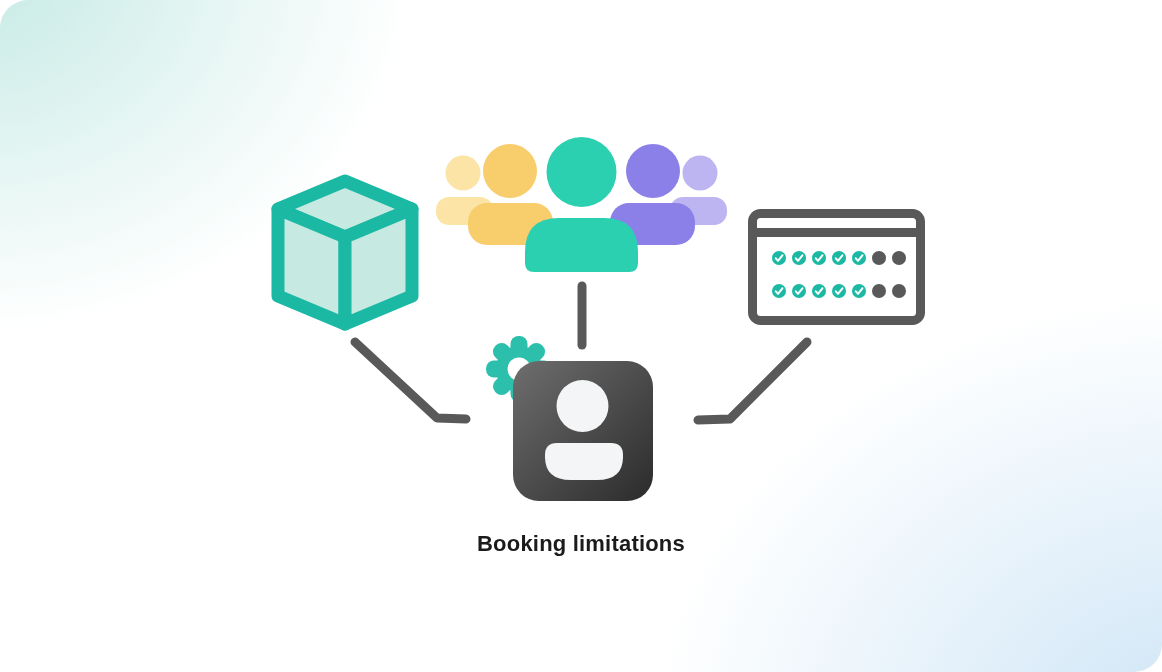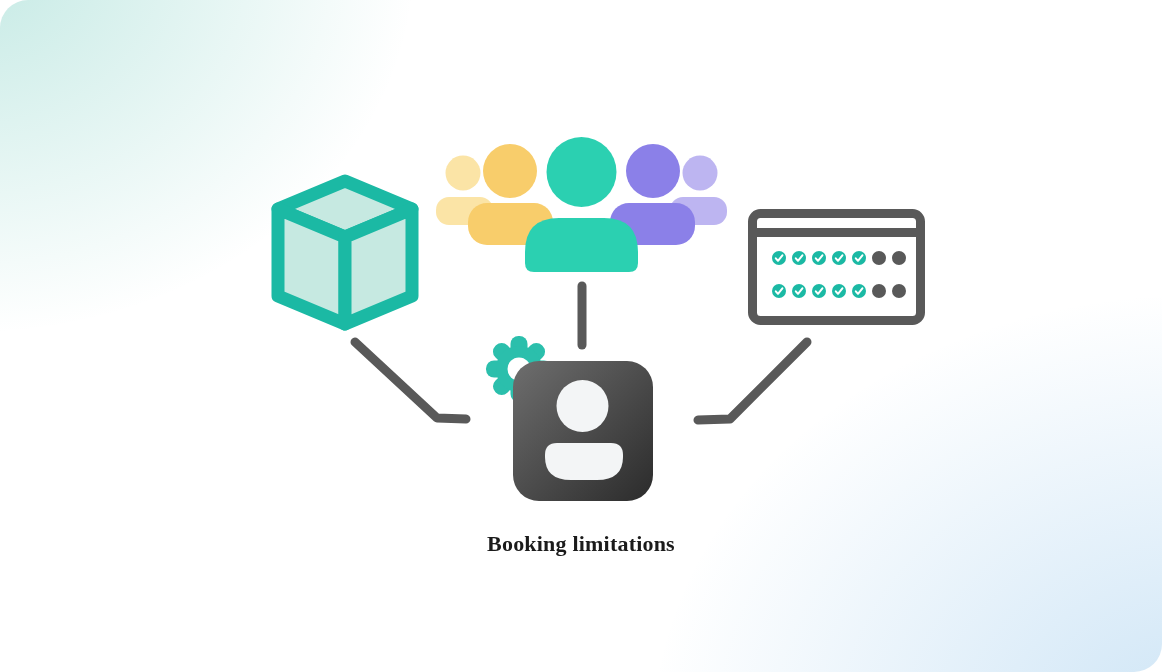--- a/index.html
+++ b/index.html
@@ -2,21 +2,21 @@
 <html style="--teal-people: #2BD0B1; --teal-gear: #2BBFAC; --teal-deep: #1BB9A4; --mint-fill: #C6E9E1; --yellow: #F8CD6B; --pale-yellow: #FBE4A6; --purple: #8B80E8; --pale-purple: #BDB5F1; --gray-line: #595959; --card-grad-start: #6E6E6E; --card-grad-end: #2B2B2B; --person-white: #F3F5F6; --text-color: #1B1B1B; --bg-teal-glow: rgba(44,178,158,0.28); --bg-blue-glow: rgba(88,166,224,0.30);"><head>
 <meta charset="utf-8">
 <style>
   html,body{margin:0;padding:0;background:#ffffff;}
   .canvas{
     position:relative;width:1162px;height:672px;border-radius:28px;overflow:hidden;
     background:
       radial-gradient(620px 520px at -30px -40px, var(--bg-teal-glow,rgba(44,178,158,.28)), rgba(255,255,255,0) 72%),
       radial-gradient(760px 620px at 103% 110%, var(--bg-blue-glow,rgba(88,166,224,.30)), rgba(255,255,255,0) 72%),
       #ffffff;
-    font-family:Liberation Serif, serif;
+    font-family:Liberation Sans, sans-serif;
   }
   svg.scene{position:absolute;left:0;top:0;width:1162px;height:672px;}
   .caption{
     position:absolute;left:0;top:531px;width:100%;text-align:center;
     font-size:22px;font-weight:700;letter-spacing:.2px;color:var(--text-color,#1B1B1B);
   }
   
   .cube-face{fill:var(--mint-fill,#C6E9E1);stroke:var(--teal-deep,#1BB9A4);stroke-width:13;stroke-linejoin:round;}
   .f-pale-yellow{fill:var(--pale-yellow,#FBE4A6);}
   .f-yellow{fill:var(--yellow,#F8CD6B);}

